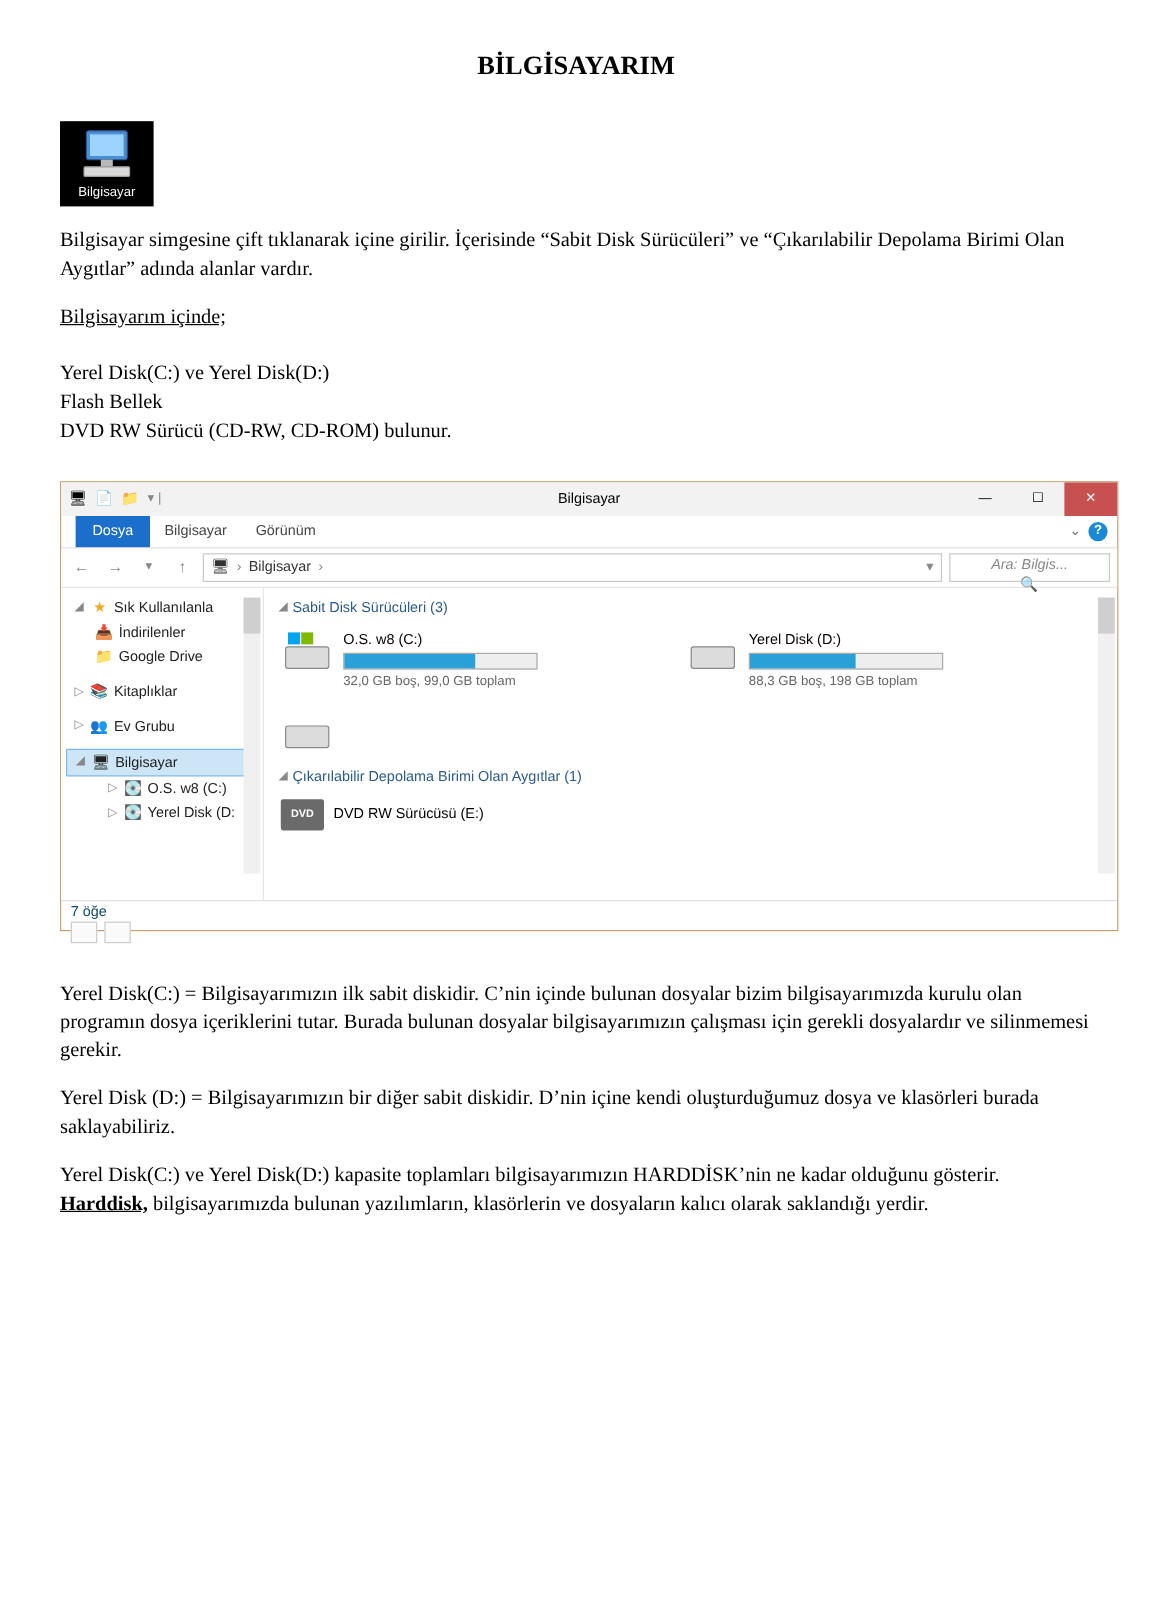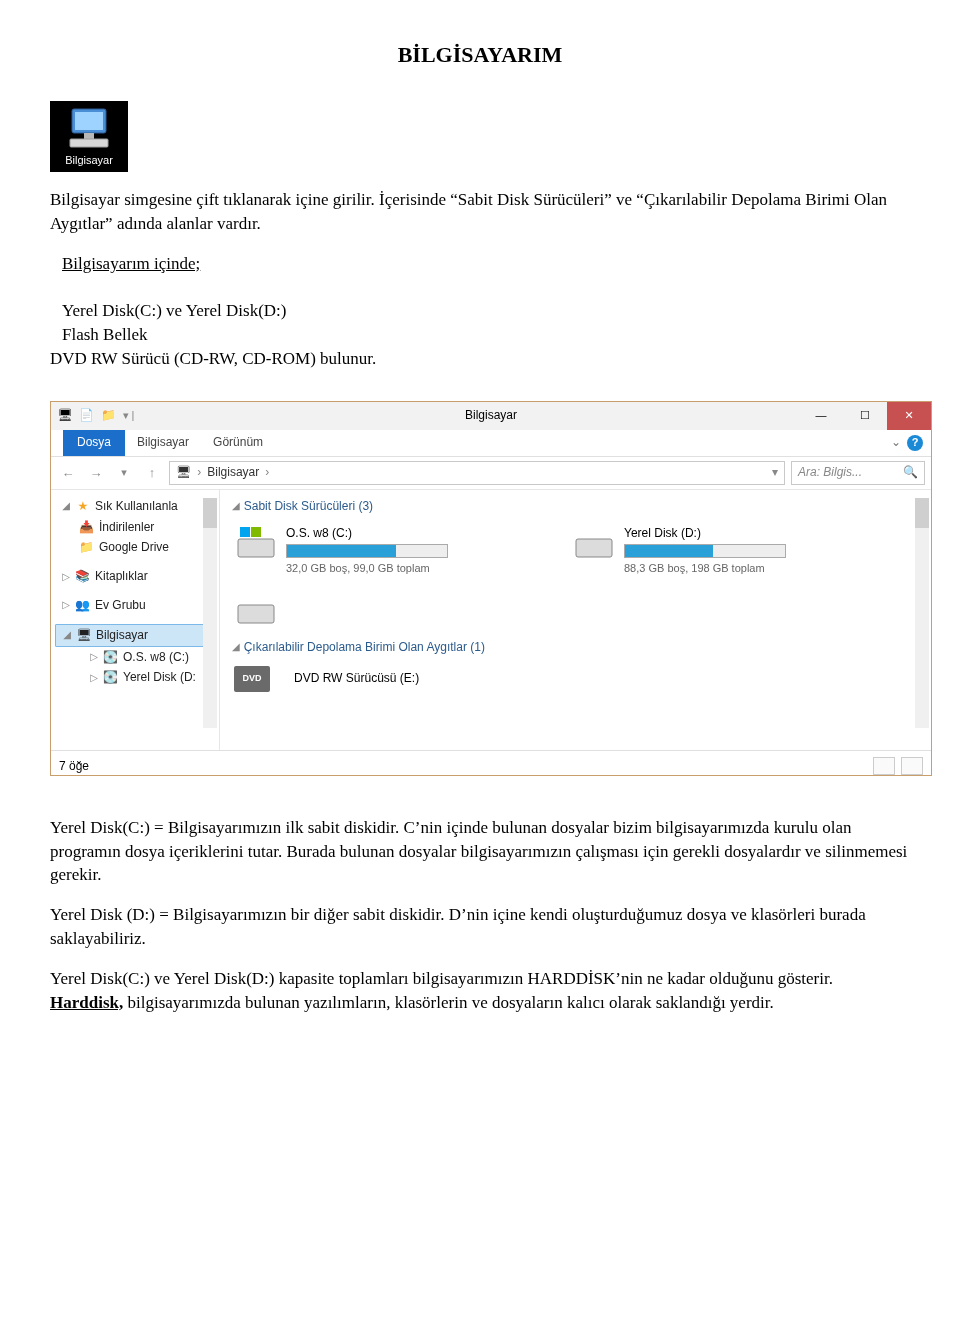--- a/index.html
+++ b/index.html
@@ -29,21 +29,21 @@
     background: #000;
     color: #fff;
     text-align: center;
     font-family: "Segoe UI", sans-serif;
     font-size: 11px;
     padding: 6px 4px 4px 4px;
     flex: 0 0 auto;
   }
   .desktop-icon svg { display: block; margin: 0 auto 4px auto; }
   p { margin: 0 0 16px 0; }
-  p.tight { margin-bottom: 0; margin-left: 12px; }
+  p.tight { margin-bottom: 0; }
   .underline { text-decoration: underline; }
   .bold { font-weight: bold; }
 
   
   .explorer {
     border: 1px solid #c89e6c;
     width: 880px;
     margin: 30px 0 40px 0;
     font-family: "Segoe UI", sans-serif;
     font-size: 12px;
@@ -146,20 +146,21 @@
   .searchbox {
     width: 120px;
     border: 1px solid #c9c9c9;
     height: 22px;
     display: flex;
     align-items: center;
     justify-content: space-between;
     padding: 0 6px;
     color: #888;
     font-style: italic;
+    flex-direction: column;
   }
   .ex-body {
     display: flex;
     height: 260px;
   }
   .ex-tree {
     width: 160px;
     border-right: 1px solid #e6e6e6;
     padding: 6px 4px;
     overflow: hidden;
@@ -227,38 +228,39 @@
     position: relative;
   }
   .drive-bar-fill {
     position: absolute; top: 0; left: 0; bottom: 0;
     background: #29a0d8;
   }
   .drive-sub { color: #666; font-size: 11px; }
   .dvd-row {
     display: flex;
     align-items: center;
-    gap: 24px;
+    gap: 8px;
     padding: 4px;
   }
   .dvd-icon {
     width: 36px; height: 26px;
     background: #6a6a6a;
     border-radius: 2px;
     display: flex; align-items: center; justify-content: center;
     color: #fff; font-size: 9px; font-weight: bold;
   }
   .ex-status {
     border-top: 1px solid #e0e0e0;
     display: flex;
-    align-items: flex-end;
+    align-items: flex-start;
     justify-content: space-between;
     height: 24px;
     padding: 0 8px;
-    color: #000000;
+    color: #0c4a6e;
+    flex-direction: column;
   }
   .status-right { display: flex; gap: 6px; }
   .view-btn { width: 20px; height: 16px; border: 1px solid #ccc; background: #fafafa; }
 
   .scroll-v {
     position: absolute;
     right: 2px; top: 8px;
     width: 14px; height: 230px;
     background: #f0f0f0;
   }

